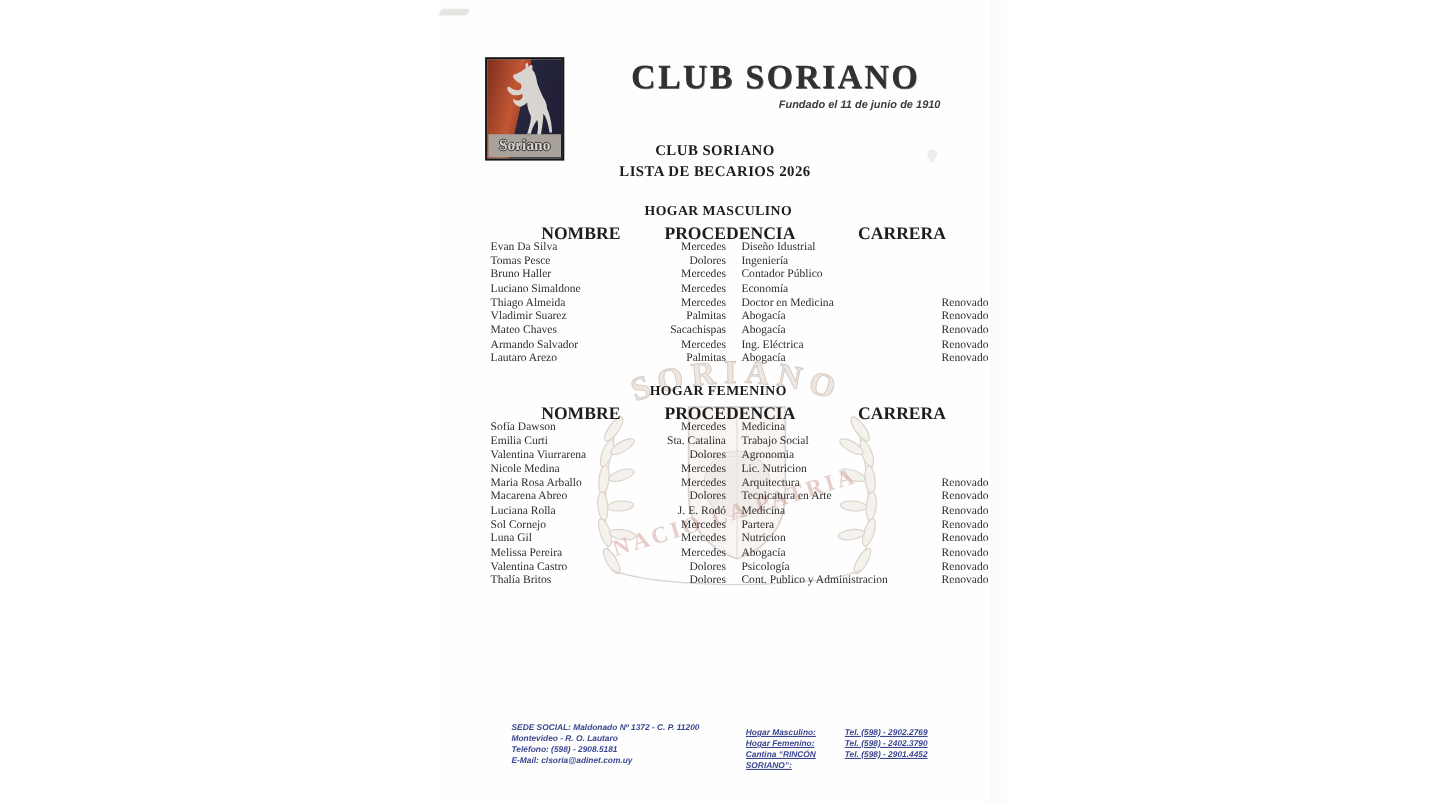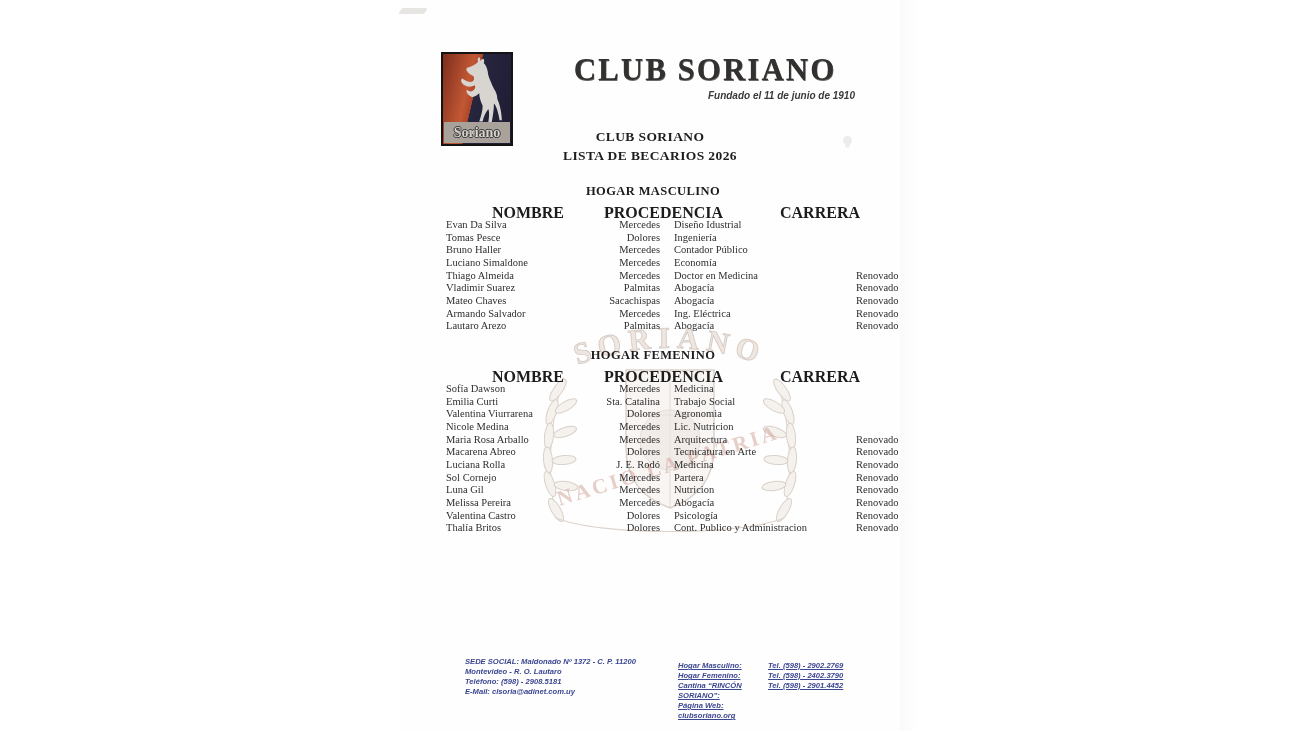--- a/index.html
+++ b/index.html
@@ -296,21 +296,17 @@
             <div>Tel.  (598) - 2902.2769</div>
           </div>
           <div class="fr-line">
             <div>Hogar Femenino:</div>
             <div>Tel.  (598) - 2402.3790</div>
           </div>
           <div class="fr-line">
             <div>Cantina “RINCÓN SORIANO”:</div>
             <div>Tel.  (598) - 2901.4452</div>
           </div>
-          <div class="fr-line">
-            <div>Página Web: clubsoriano.org</div>
-            <div></div>
-          </div>
         </div>
     </div>
 
   </div>
 </div>
 
 </body></html>

